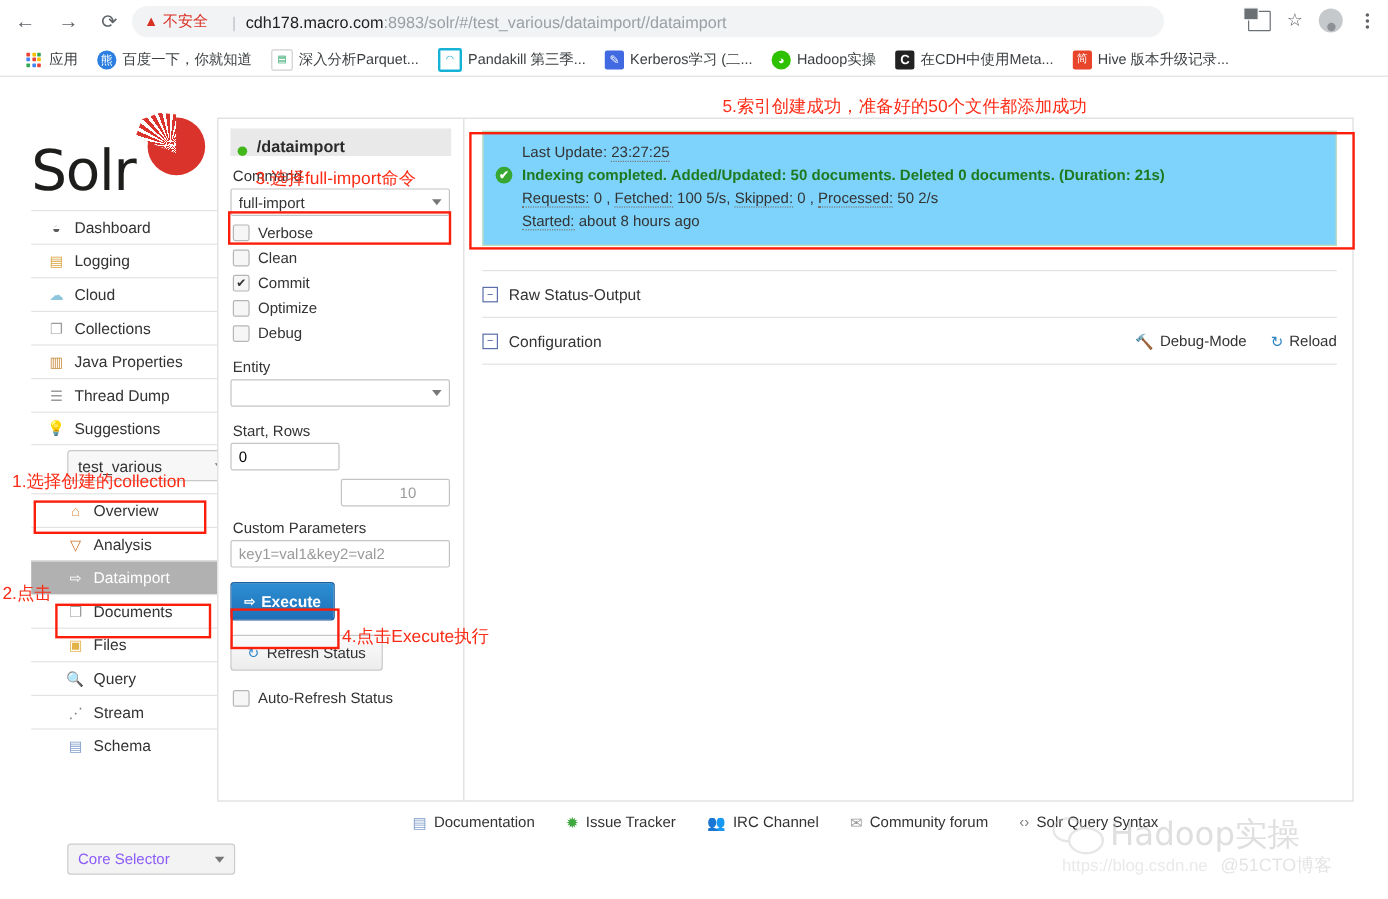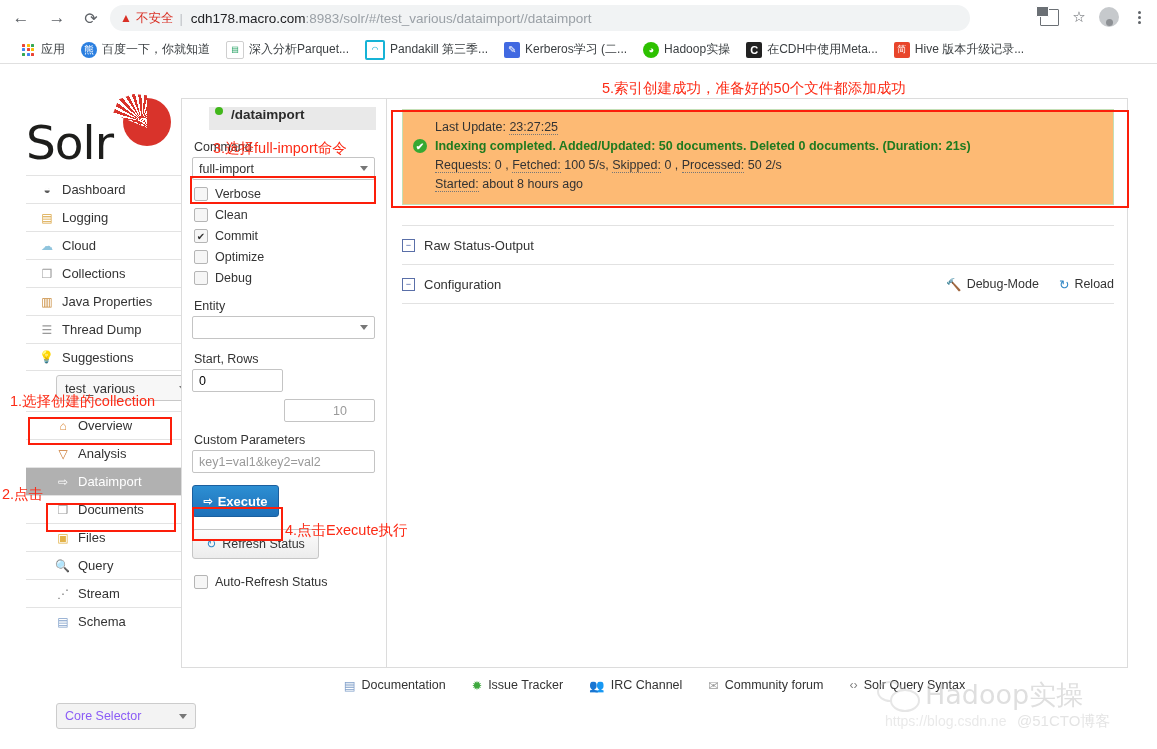--- a/index.html
+++ b/index.html
@@ -45,21 +45,21 @@
     left: 110px; top: 5px;
     width: 860px; height: 26px;
     background: #f1f3f4;
     border-radius: 13px;
     display: flex;
     align-items: center;
     padding: 0 10px;
     box-sizing: border-box;
   }
   .warn-icon { color: #d93025; font-size: 12px; margin-right: 4px; line-height: 1; }
-  .warn-text { color: #d93025; font-size: 12.5px; margin-right: 6px; white-space: nowrap; }
+  .warn-text { color: #d93025; font-size: 12.5px; margin-right: 20px; white-space: nowrap; }
   .omnibox-sep { color: #bdc1c6; margin-right: 8px; font-size: 13px; }
   .url-text { font-size: 13.5px; color: #9aa0a6; white-space: nowrap; }
   .url-text b { color: #202124; font-weight: normal; }
   .tb-right {
     position: absolute; right: 4px; top: 3px;
     display: flex; align-items: center; gap: 2px;
   }
   .tb-icon {
     width: 28px; height: 28px;
     display: flex; align-items: center; justify-content: center;
@@ -245,27 +245,26 @@
     position: absolute;
     left: 0; top: 0;
     width: 205px; height: 568px;
     border-right: 1px solid #dcdcdc;
     box-sizing: border-box;
     padding: 8px 10px;
   }
   .handler-head {
     background: #e9e9e9;
     height: 23px;
-    display: flex; align-items: flex-start;
+    display: flex; align-items: flex-end;
     padding: 0 6px;
     font-weight: bold;
     font-size: 13.5px;
     color: #2b2b2b;
     box-sizing: border-box;
-    margin-left: 17px;
   }
   .green-dot {
     width: 8px; height: 8px; border-radius: 50%;
     background: #41b71a; margin-right: 8px; flex: none;
   }
   .form-label {
     font-size: 12.5px;
     color: #333;
     margin: 10px 0 3px 2px;
   }
@@ -331,21 +330,21 @@
   }
 
   .right-col {
     position: absolute;
     left: 206px; top: 0;
     width: 740px;
     padding: 10px 14px;
     box-sizing: border-box;
   }
   .status-box {
-    background: #fdba74;
+    background: #7dd3fc;
     border: 1px solid #c3dfb6;
     padding: 8px 10px 10px 10px;
     box-sizing: border-box;
   }
   .st-line {
     font-size: 12.5px;
     color: #333;
     line-height: 19px;
     padding-left: 22px;
   }

